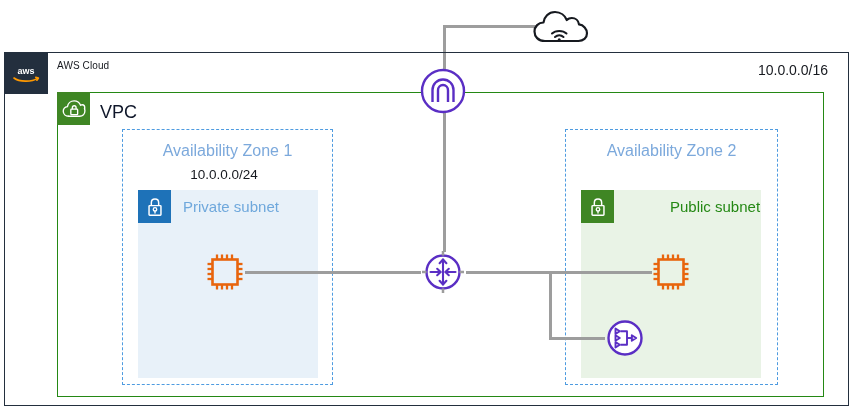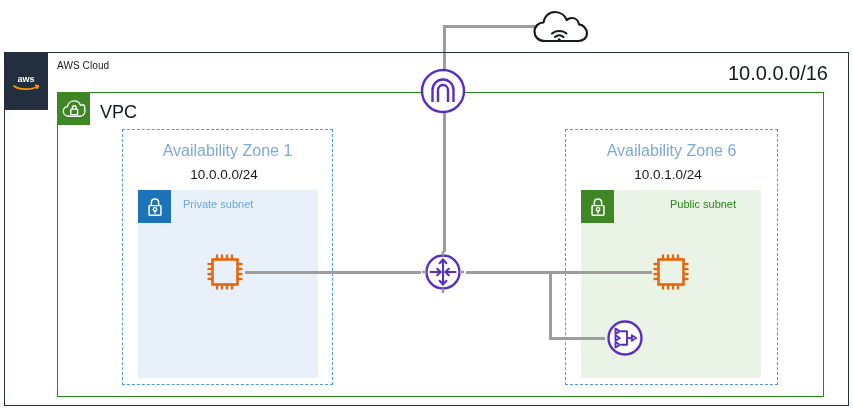--- a/index.html
+++ b/index.html
@@ -27,42 +27,42 @@
     height: 354px;
     border: 1.5px solid #232F3E;
     box-sizing: border-box;
     background: transparent;
   }
   #aws-logo-box {
     position: absolute;
     left: 4px;
     top: 52px;
     width: 44px;
-    height: 58px;
+    height: 42px;
     background: #232F3E;
     display: flex;
     align-items: center;
     justify-content: center;
     box-sizing: border-box;
   }
   #aws-cloud-label {
     position: absolute;
     left: 57px;
     top: 60px;
     font-size: 10px;
     color: #16191F;
     letter-spacing: 0.1px;
   }
   #vpc-cidr-label {
     position: absolute;
     left: 700px;
     top: 62px;
     width: 128px;
     text-align: right;
-    font-size: 20px;
+    font-size: 14px;
     color: #16191F;
   }
 
   
   #vpc-frame {
     position: absolute;
     left: 57px;
     top: 92px;
     width: 767px;
     height: 305px;
@@ -135,21 +135,21 @@
     height: 33px;
     display: flex;
     align-items: center;
     justify-content: center;
   }
   #private-subnet-icon-box { left: 138px; top: 190px; background: #1E72B8; }
   #public-subnet-icon-box  { left: 581px; top: 190px; background: #3F8624; }
 
   .subnet-label {
     position: absolute;
-    font-size: 11px;
+    font-size: 15px;
   }
   #private-subnet-label { left: 183px; top: 198px; color: #6FA8DC; }
   #public-subnet-label  { left: 626px; top: 198px; color: #248814; margin-left: 44px; }
 
   
   .wire {
     position: absolute;
     background: #9D9D9D;
   }
   .wire-h { height: 2.5px; }
@@ -246,22 +246,21 @@
         <path d="M8.5,23 L3.5,23"></path>
         <path d="M8.5,28 L3.5,28"></path>
       <path d="M33.5,13 L38.5,13"></path>
         <path d="M33.5,18 L38.5,18"></path>
         <path d="M33.5,23 L38.5,23"></path>
         <path d="M33.5,28 L38.5,28"></path>
     </g>
   </svg>
 
   <div class="az-box" id="az2-box"></div>
-  <div class="az-title" id="az2-title">Availability Zone 6</div>
-  <div class="az-cidr" id="az2-cidr">10.0.1.0/24</div>
+  <div class="az-title" id="az2-title">Availability Zone 2</div>
 
   <div class="subnet-fill" id="public-subnet-fill"></div>
   <div class="subnet-icon-box" id="public-subnet-icon-box">
     <svg viewBox="0 0 24 24" width="22" height="22">
       <rect x="5.5" y="10.5" width="13" height="10.5" rx="0.8" fill="none" stroke="#ffffff" stroke-width="1.6"></rect>
       <path d="M8,10.5 L8,7.3 C8,4.9 9.8,3.2 12,3.2 C14.2,3.2 16,4.9 16,7.3 L16,10.5" fill="none" stroke="#ffffff" stroke-width="1.6"></path>
       <circle cx="12" cy="14.6" r="1.9" fill="none" stroke="#ffffff" stroke-width="1.5"></circle>
       <path d="M12,16.1 L12,18.6" stroke="#ffffff" stroke-width="1.5" stroke-linecap="round"></path>
     </svg>
   </div>

